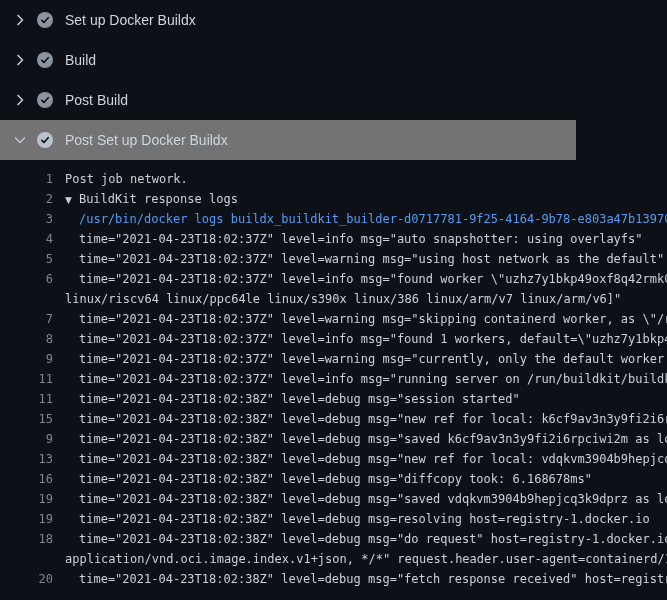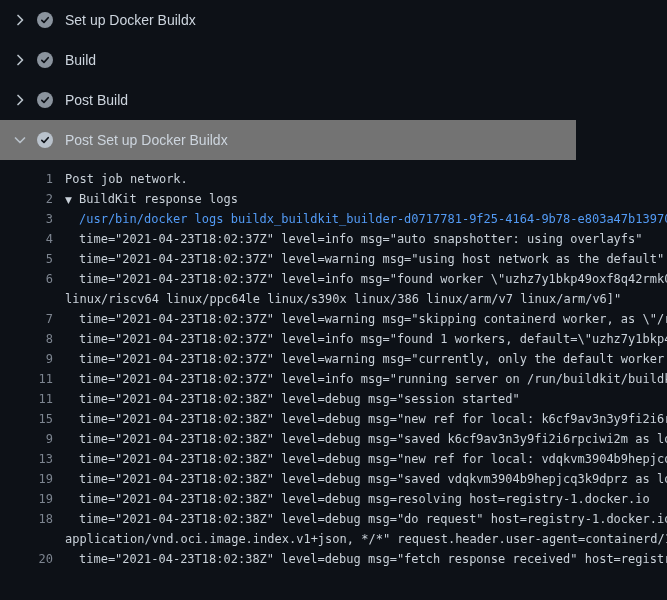--- a/index.html
+++ b/index.html
@@ -189,20 +189,24 @@
   </div>
     <div class="row ind plain">
     <span class="num">9</span>
     <span class="content"><span class="log-text">time="2021-04-23T18:02:38Z" level=debug msg="saved k6cf9av3n3y9fi2i6rpciwi2m as loca</span></span>
   </div>
     <div class="row ind plain">
     <span class="num">13</span>
     <span class="content"><span class="log-text">time="2021-04-23T18:02:38Z" level=debug msg="new ref for local: vdqkvm3904b9hepjcq3k</span></span>
   </div>
     <div class="row ind plain">
+    <span class="num">16</span>
+    <span class="content"><span class="log-text">time="2021-04-23T18:02:38Z" level=debug msg="diffcopy took: 6.168678ms"</span></span>
+  </div>
+    <div class="row ind plain">
     <span class="num">19</span>
     <span class="content"><span class="log-text">time="2021-04-23T18:02:38Z" level=debug msg="saved vdqkvm3904b9hepjcq3k9dprz as loca</span></span>
   </div>
     <div class="row ind plain">
     <span class="num">19</span>
     <span class="content"><span class="log-text">time="2021-04-23T18:02:38Z" level=debug msg=resolving host=registry-1.docker.io</span></span>
   </div>
     <div class="row ind plain">
     <span class="num">18</span>
     <span class="content"><span class="log-text">time="2021-04-23T18:02:38Z" level=debug msg="do request" host=registry-1.docker.io r</span></span>

